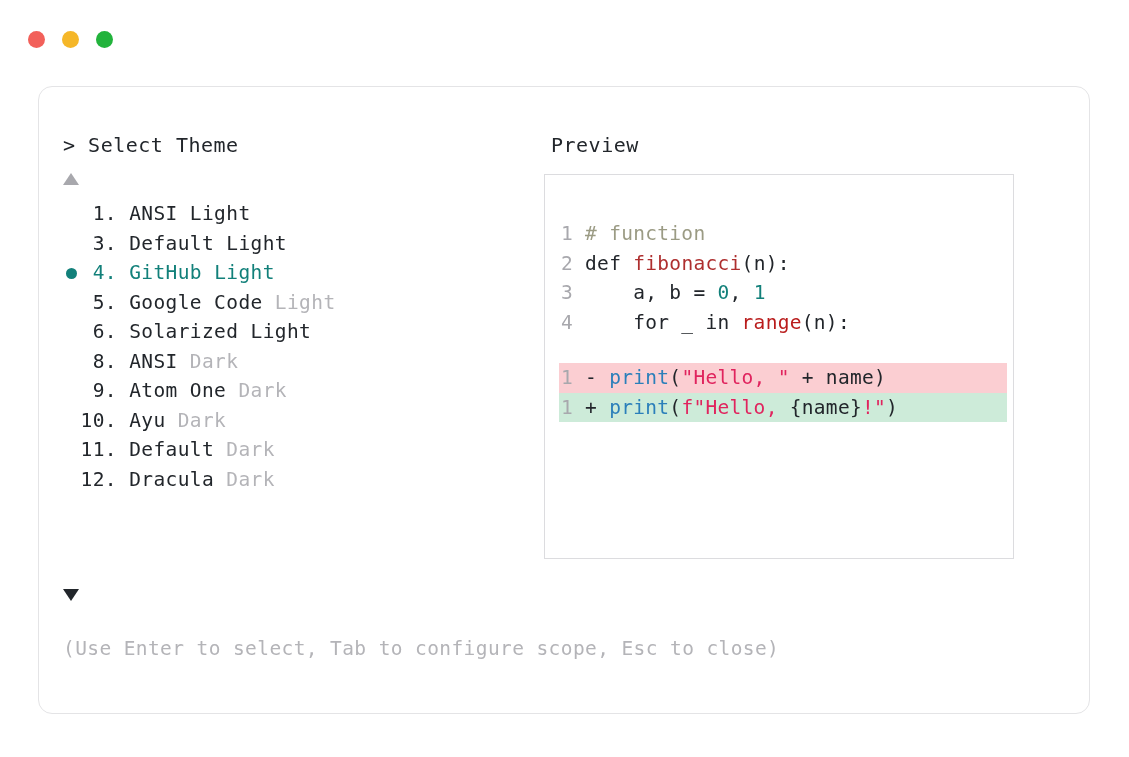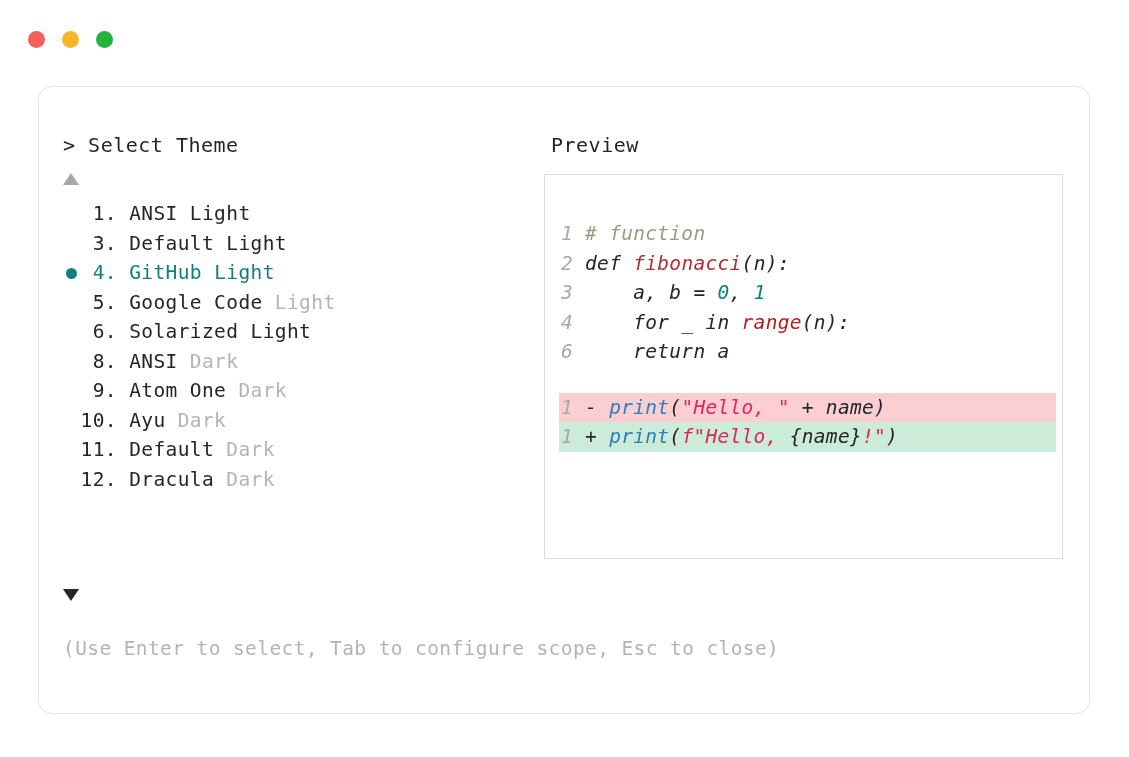--- a/index.html
+++ b/index.html
@@ -142,26 +142,25 @@
     letter-spacing: 0.4px;
     color: #b4b4b8;
     white-space: pre;
   }
 
   
   .preview-panel {
     position: absolute;
     left: 505px;
     top: 87px;
-    width: 519px;
+    width: 470px;
     height: 385px;
     box-sizing: border-box;
     border: 1.5px solid #dcdcdf;
     background: #ffffff;
-    font-style: italic;
   }
   .code-area {
     position: absolute;
     left: 14px;
     top: 44px;
     right: 6px;
   }
   .code-line {
     height: 29.5px;
     line-height: 29.5px;
@@ -241,21 +240,20 @@
 
     <div class="help-line">(Use Enter to select, Tab to configure scope, Esc to close)</div>
 
     <div class="preview-panel">
       <div class="code-area">
         <div>
             <div class="code-line"><span class="gutter">1</span><span> </span><span class="tk-comment"># function</span></div>
             <div class="code-line"><span class="gutter">2</span><span> </span><span class="tk-keyword">def </span><span class="tk-fn">fibonacci</span><span class="tk-punct">(n):</span></div>
             <div class="code-line"><span class="gutter">3</span><span> </span><span class="tk-plain">    a, b = </span><span class="tk-num">0</span><span class="tk-plain">, </span><span class="tk-num">1</span></div>
             <div class="code-line"><span class="gutter">4</span><span> </span><span class="tk-plain">    for _ in </span><span class="tk-builtin">range</span><span class="tk-punct">(n):</span></div>
-            <div class="code-line"><span class="gutter">6</span><span> </span><span class="tk-plain">    return a</span></div>
           </div>
         <div class="gap-line"></div>
         <div class="diff-block">
             <div class="diff-line minus" style="background: rgb(251, 206, 210);"><span class="gutter">1</span><span class="diff-mark"> - </span><span class="tk-print">print</span><span class="tk-punct">(</span><span class="tk-string">"Hello, "</span><span class="tk-plain"> + name)</span></div>
             <div class="diff-line plus" style="background: rgb(205, 235, 217);"><span class="gutter">1</span><span class="diff-mark"> + </span><span class="tk-print">print</span><span class="tk-punct">(</span><span class="tk-string">f"Hello, </span><span class="tk-plain">{name}</span><span class="tk-string">!"</span><span class="tk-punct">)</span></div>
           </div>
       </div>
     </div>
 
   </div>

